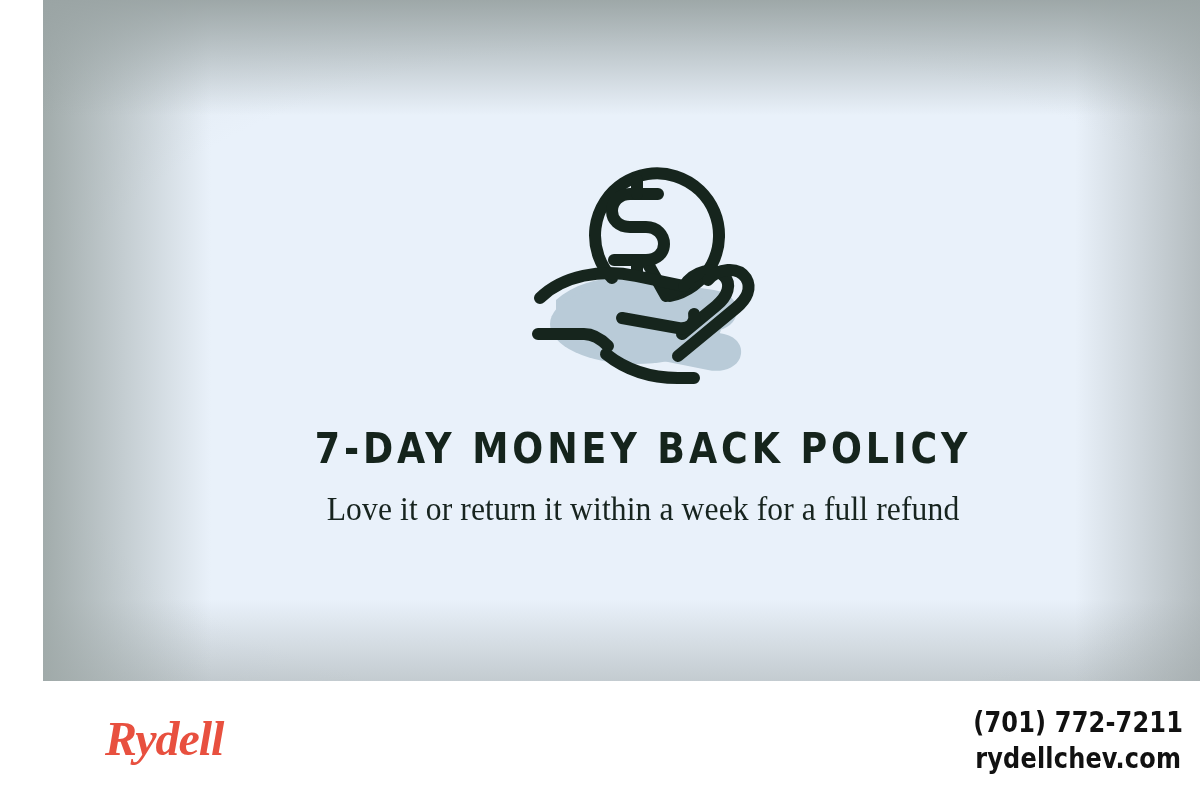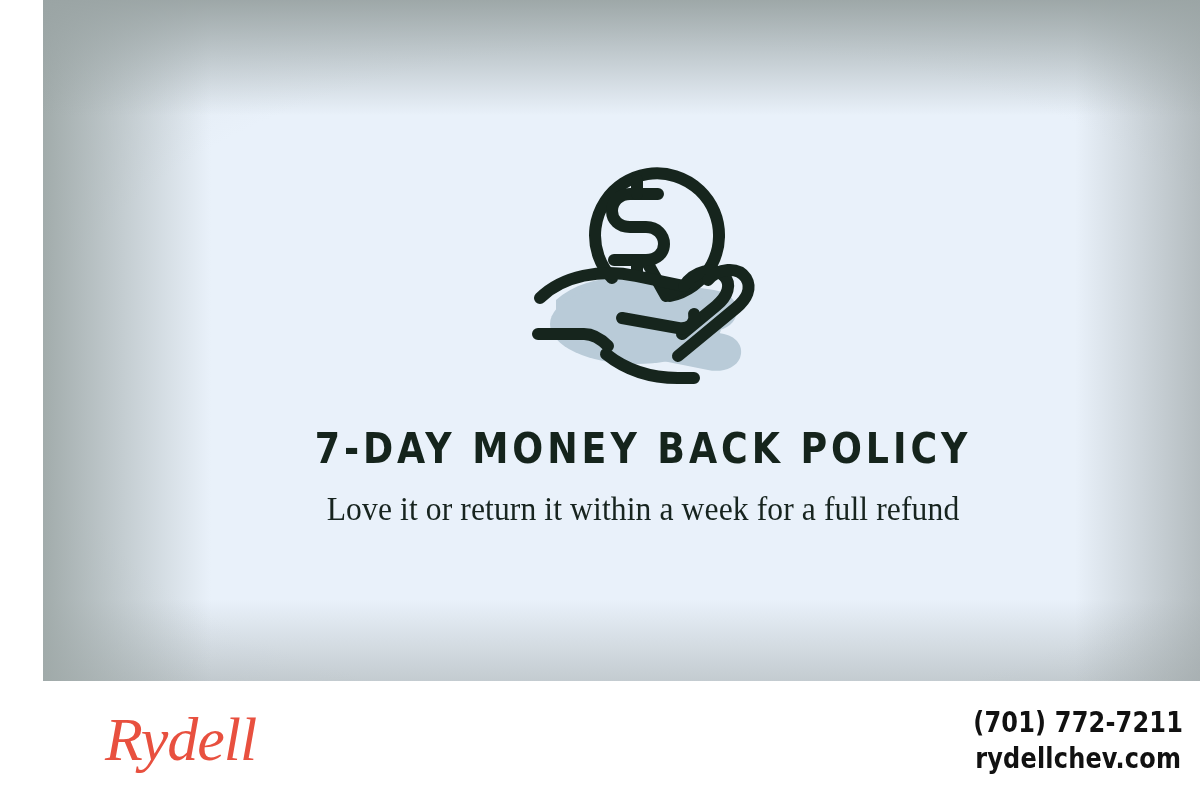--- a/index.html
+++ b/index.html
@@ -109,22 +109,22 @@
     background: #ffffff;
     display: flex;
     align-items: center;
     justify-content: space-between;
     box-sizing: border-box;
     padding: 0 60px 0 62px;
   }
   .brand-logo {
     font-family: "Liberation Serif", "DejaVu Serif", serif;
     font-style: italic;
-    font-weight: 400;
-    font-size: 62px;
+    font-weight: 700;
+    font-size: 48px;
     color: #e8503f;
     letter-spacing: -1px;
     line-height: 1;
     margin-top: -4px;
     user-select: none;
   }
   .contact {
     text-align: center;
     font-family: "DejaVu Sans Condensed", "Liberation Sans Narrow", "Liberation Sans", sans-serif;
     color: #111111;

